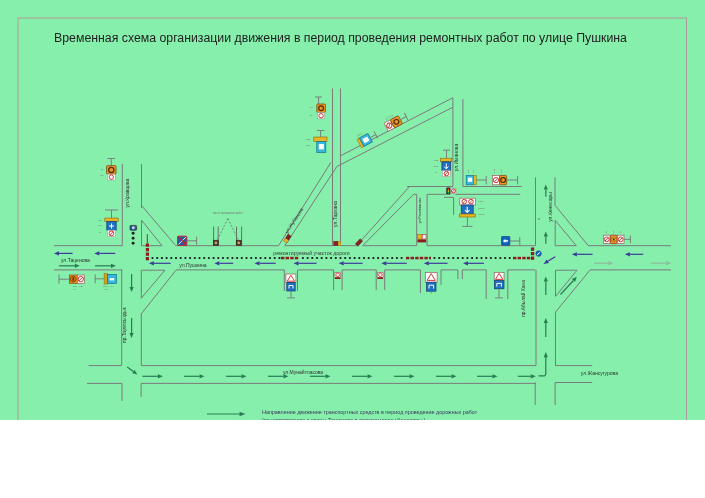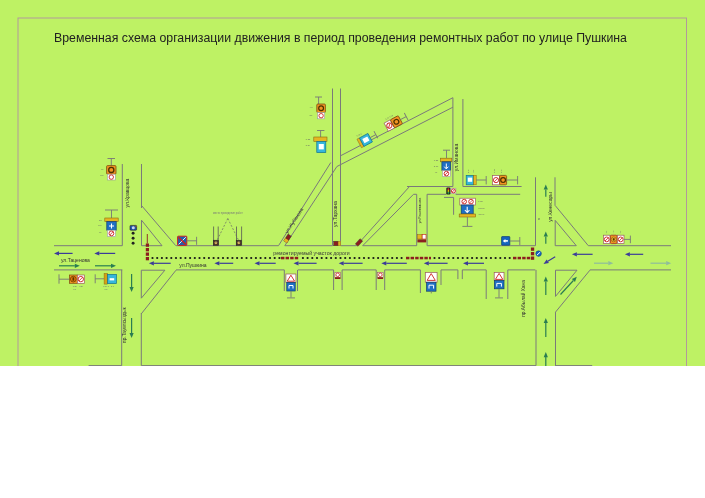--- a/index.html
+++ b/index.html
@@ -1,14 +1,14 @@
 <!DOCTYPE html>
 <html><head><meta charset="utf-8"><style>
 html,body{margin:0;padding:0;background:#fff;}
-#wrap{position:relative;width:705px;height:366px;background:#bef264;overflow:hidden;}
+#wrap{position:relative;width:705px;height:420px;background:#86efac;overflow:hidden;}
 </style></head><body>
 <div id="wrap">
 <svg width="705" height="498" viewBox="0 0 705 498">
 
 <rect x="18" y="18" width="668.5" height="461" fill="none" stroke="#b29a9a" stroke-width="1"></rect>
 
 <text x="340.5" y="42" font-size="12.3" fill="#212121" text-anchor="middle" font-family="Liberation Sans, sans-serif">Временная схема организации движения в период проведения ремонтных работ по улице Пушкина</text>
 
 <line x1="54" y1="245.7" x2="122.3" y2="245.7" stroke="#7a7a7a" stroke-width="1.0" stroke-linecap="butt"></line>
 <line x1="176" y1="245.7" x2="278.5" y2="245.7" stroke="#7a7a7a" stroke-width="1.0" stroke-linecap="butt"></line>

